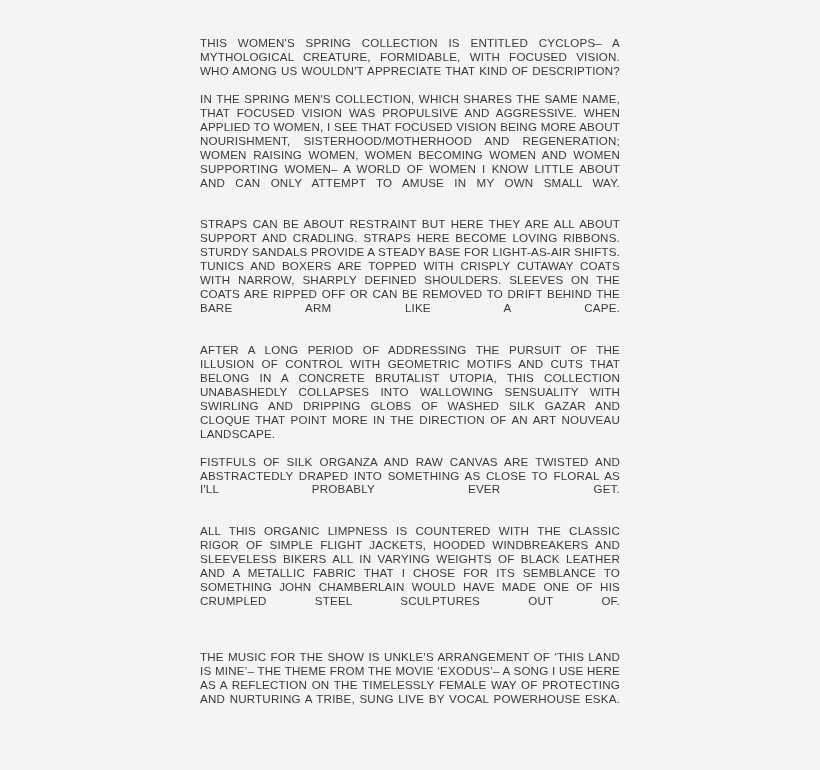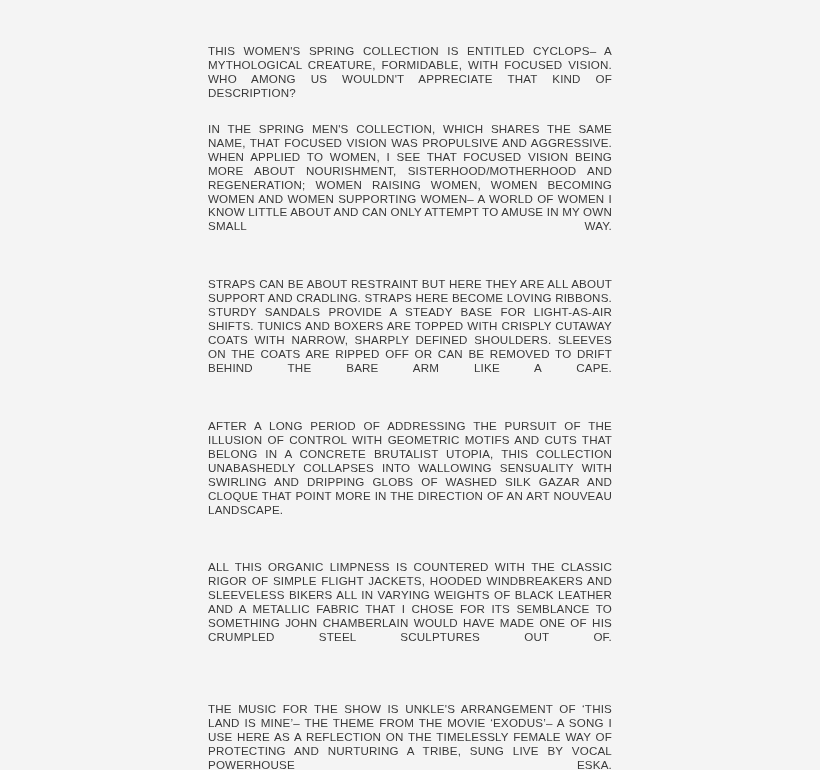--- a/index.html
+++ b/index.html
@@ -22,21 +22,21 @@
     width: 420px;
   }
 
   .para {
     font-size: 11.6px;
     line-height: 13.95px;
     color: #3a3a3a;
     text-align: justify;
     text-justify: inter-word;
     letter-spacing: 0.18px;
-    margin: 8px;
+    margin: 0;
     -webkit-font-smoothing: none;
   }
 
   
   .gap {
     height: 13.95px;
   }
 
   
   .para:after {
@@ -58,20 +58,21 @@
   <div class="gap"></div>
 
   <div>
     <p class="para">STRAPS CAN BE ABOUT RESTRAINT BUT HERE THEY ARE ALL ABOUT SUPPORT AND CRADLING. STRAPS HERE BECOME LOVING RIBBONS. STURDY SANDALS PROVIDE A STEADY BASE FOR LIGHT-AS-AIR SHIFTS. TUNICS AND BOXERS ARE TOPPED WITH CRISPLY CUTAWAY COATS WITH NARROW, SHARPLY DEFINED SHOULDERS. SLEEVES ON THE COATS ARE RIPPED OFF OR CAN BE REMOVED TO DRIFT BEHIND THE BARE ARM LIKE A CAPE.</p>
   </div>
 
   <div class="gap"></div>
 
   <div>
     <p class="para">AFTER A LONG PERIOD OF ADDRESSING THE PURSUIT OF THE ILLUSION OF CONTROL WITH GEOMETRIC MOTIFS AND CUTS THAT BELONG IN A CONCRETE BRUTALIST UTOPIA, THIS COLLECTION UNABASHEDLY COLLAPSES INTO WALLOWING SENSUALITY WITH SWIRLING AND DRIPPING GLOBS OF WASHED SILK GAZAR AND CLOQUE THAT POINT MORE IN THE DIRECTION OF AN ART NOUVEAU LANDSCAPE.</p>
+    <p class="para">FISTFULS OF SILK ORGANZA AND RAW CANVAS ARE TWISTED AND ABSTRACTEDLY DRAPED INTO SOMETHING AS CLOSE TO FLORAL AS I'LL PROBABLY EVER GET.</p>
   </div>
 
   <div class="gap"></div>
 
   <div>
     <p class="para">ALL THIS ORGANIC LIMPNESS IS COUNTERED WITH THE CLASSIC RIGOR OF SIMPLE FLIGHT JACKETS, HOODED WINDBREAKERS AND SLEEVELESS BIKERS ALL IN VARYING WEIGHTS OF BLACK LEATHER AND A METALLIC FABRIC THAT I CHOSE FOR ITS SEMBLANCE TO SOMETHING JOHN CHAMBERLAIN WOULD HAVE MADE ONE OF HIS CRUMPLED STEEL SCULPTURES OUT OF.</p>
   </div>
 
   <div class="gap"></div>
 

